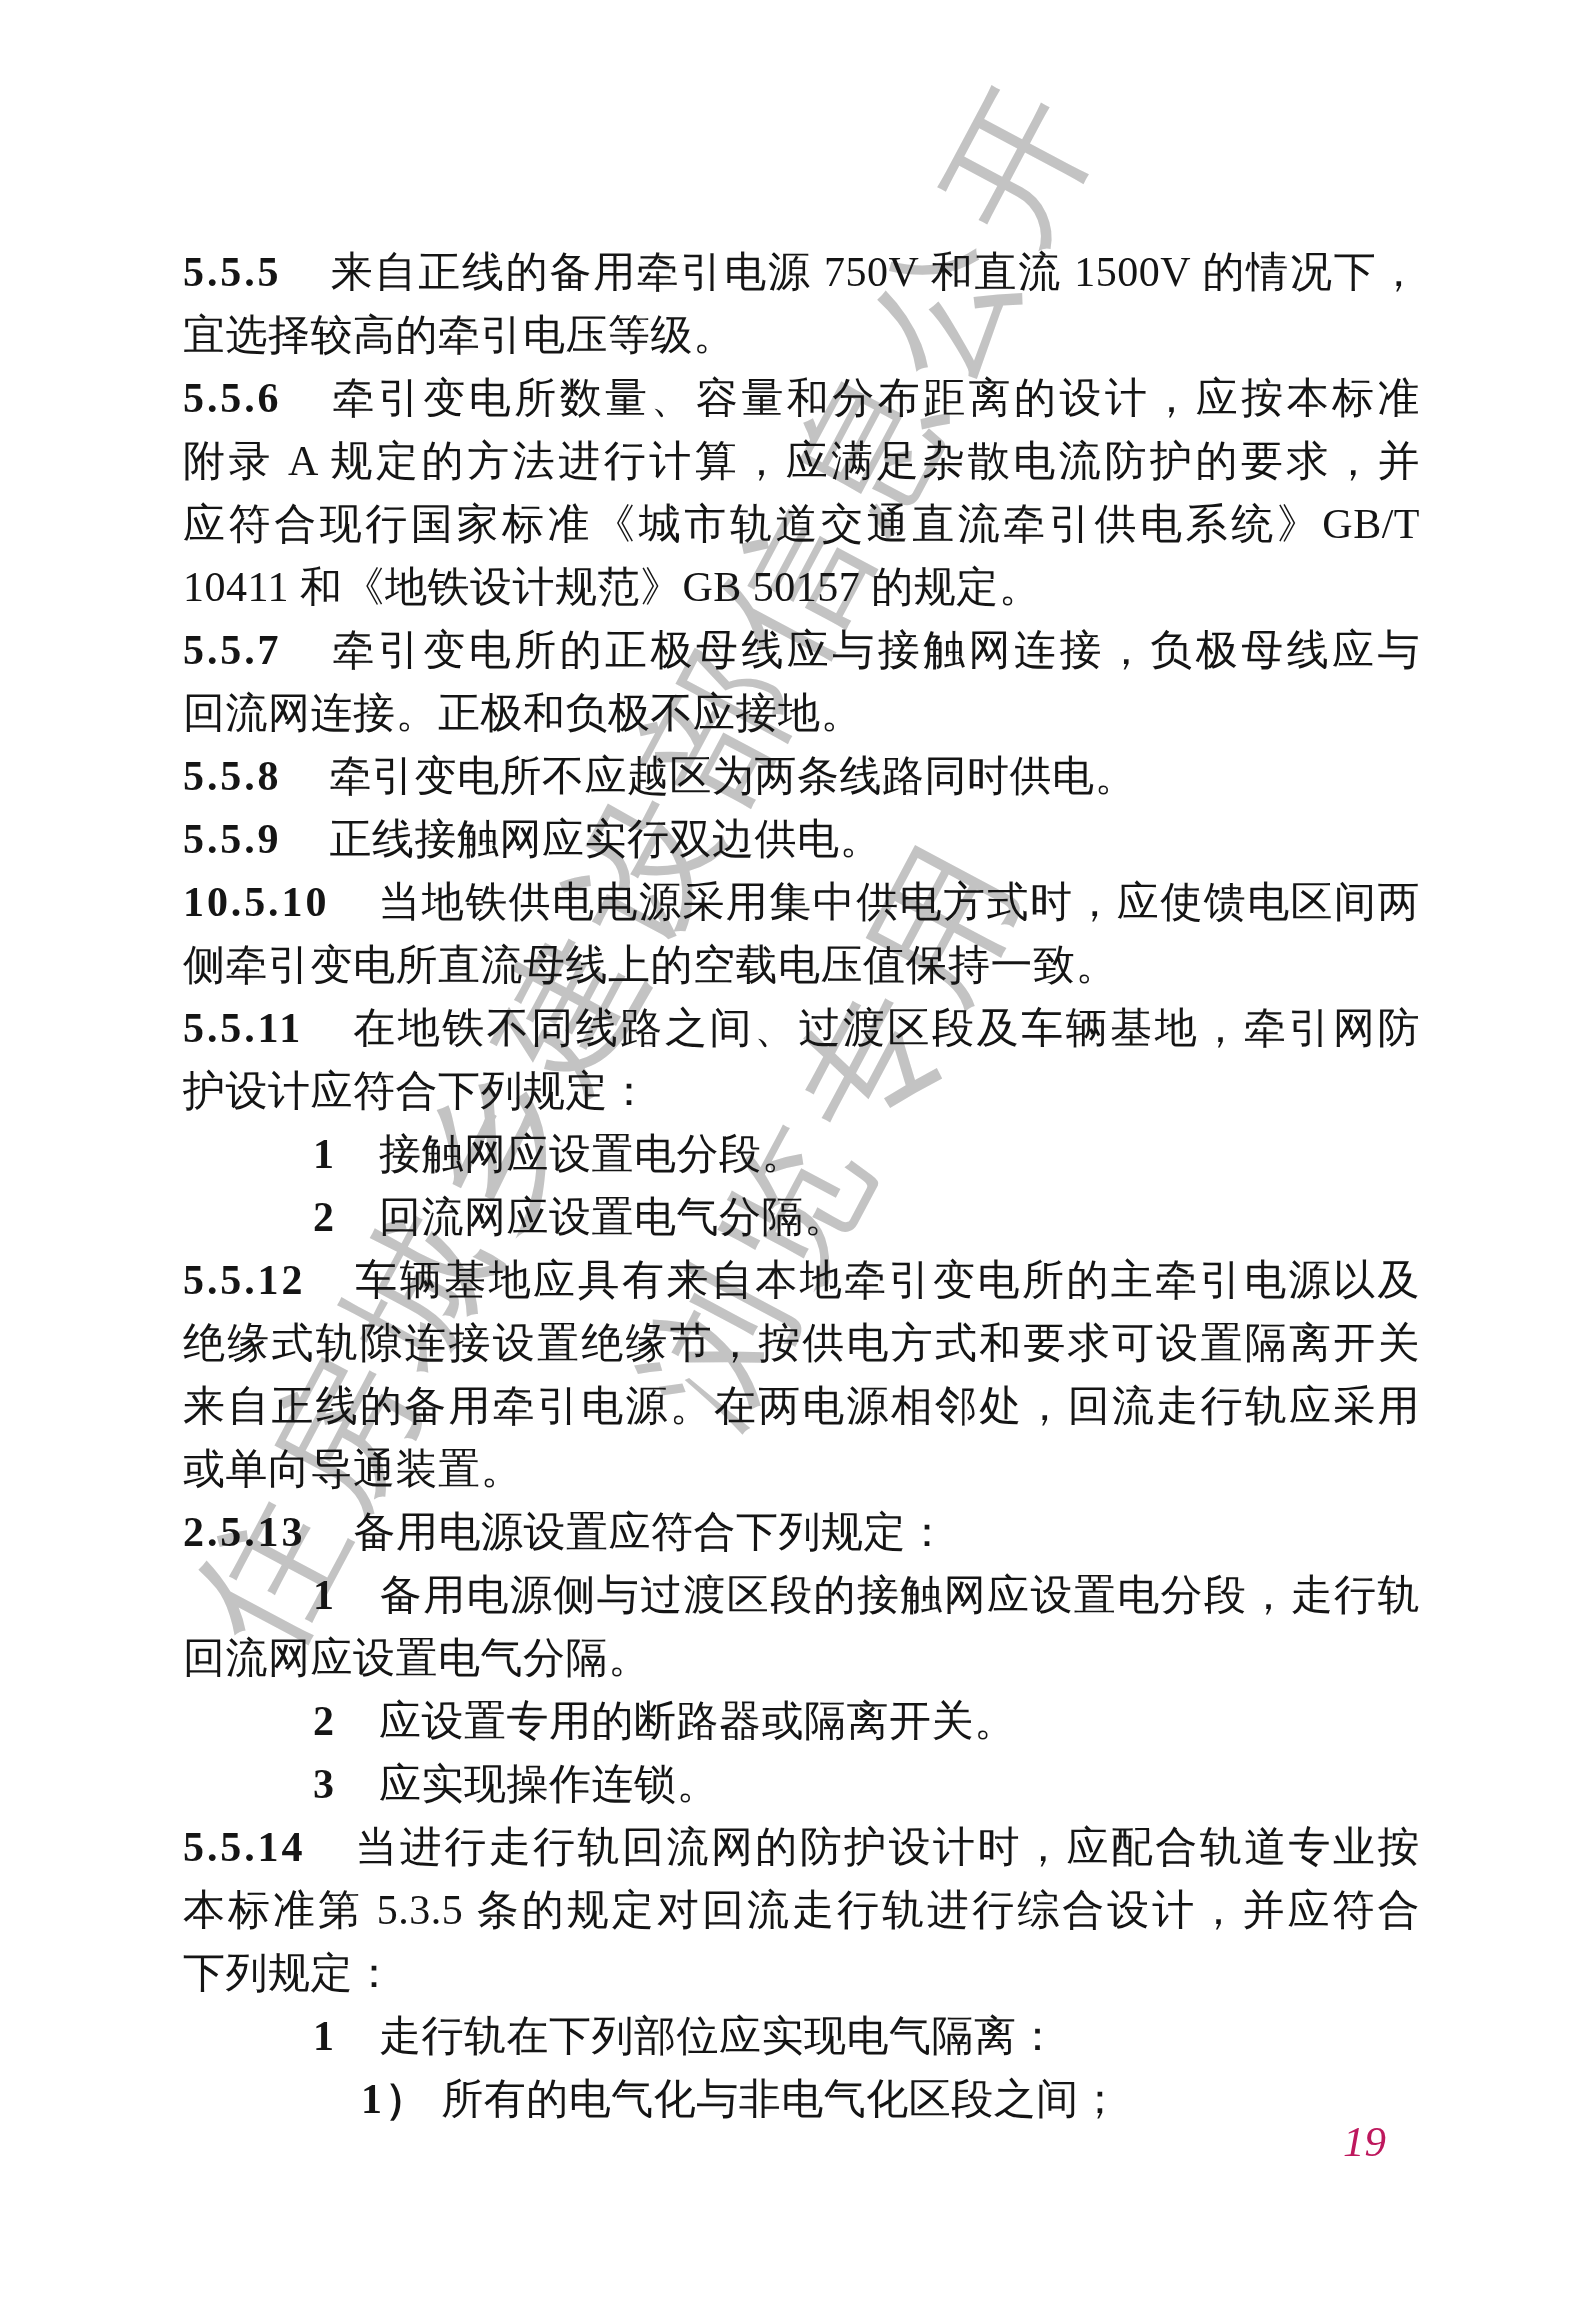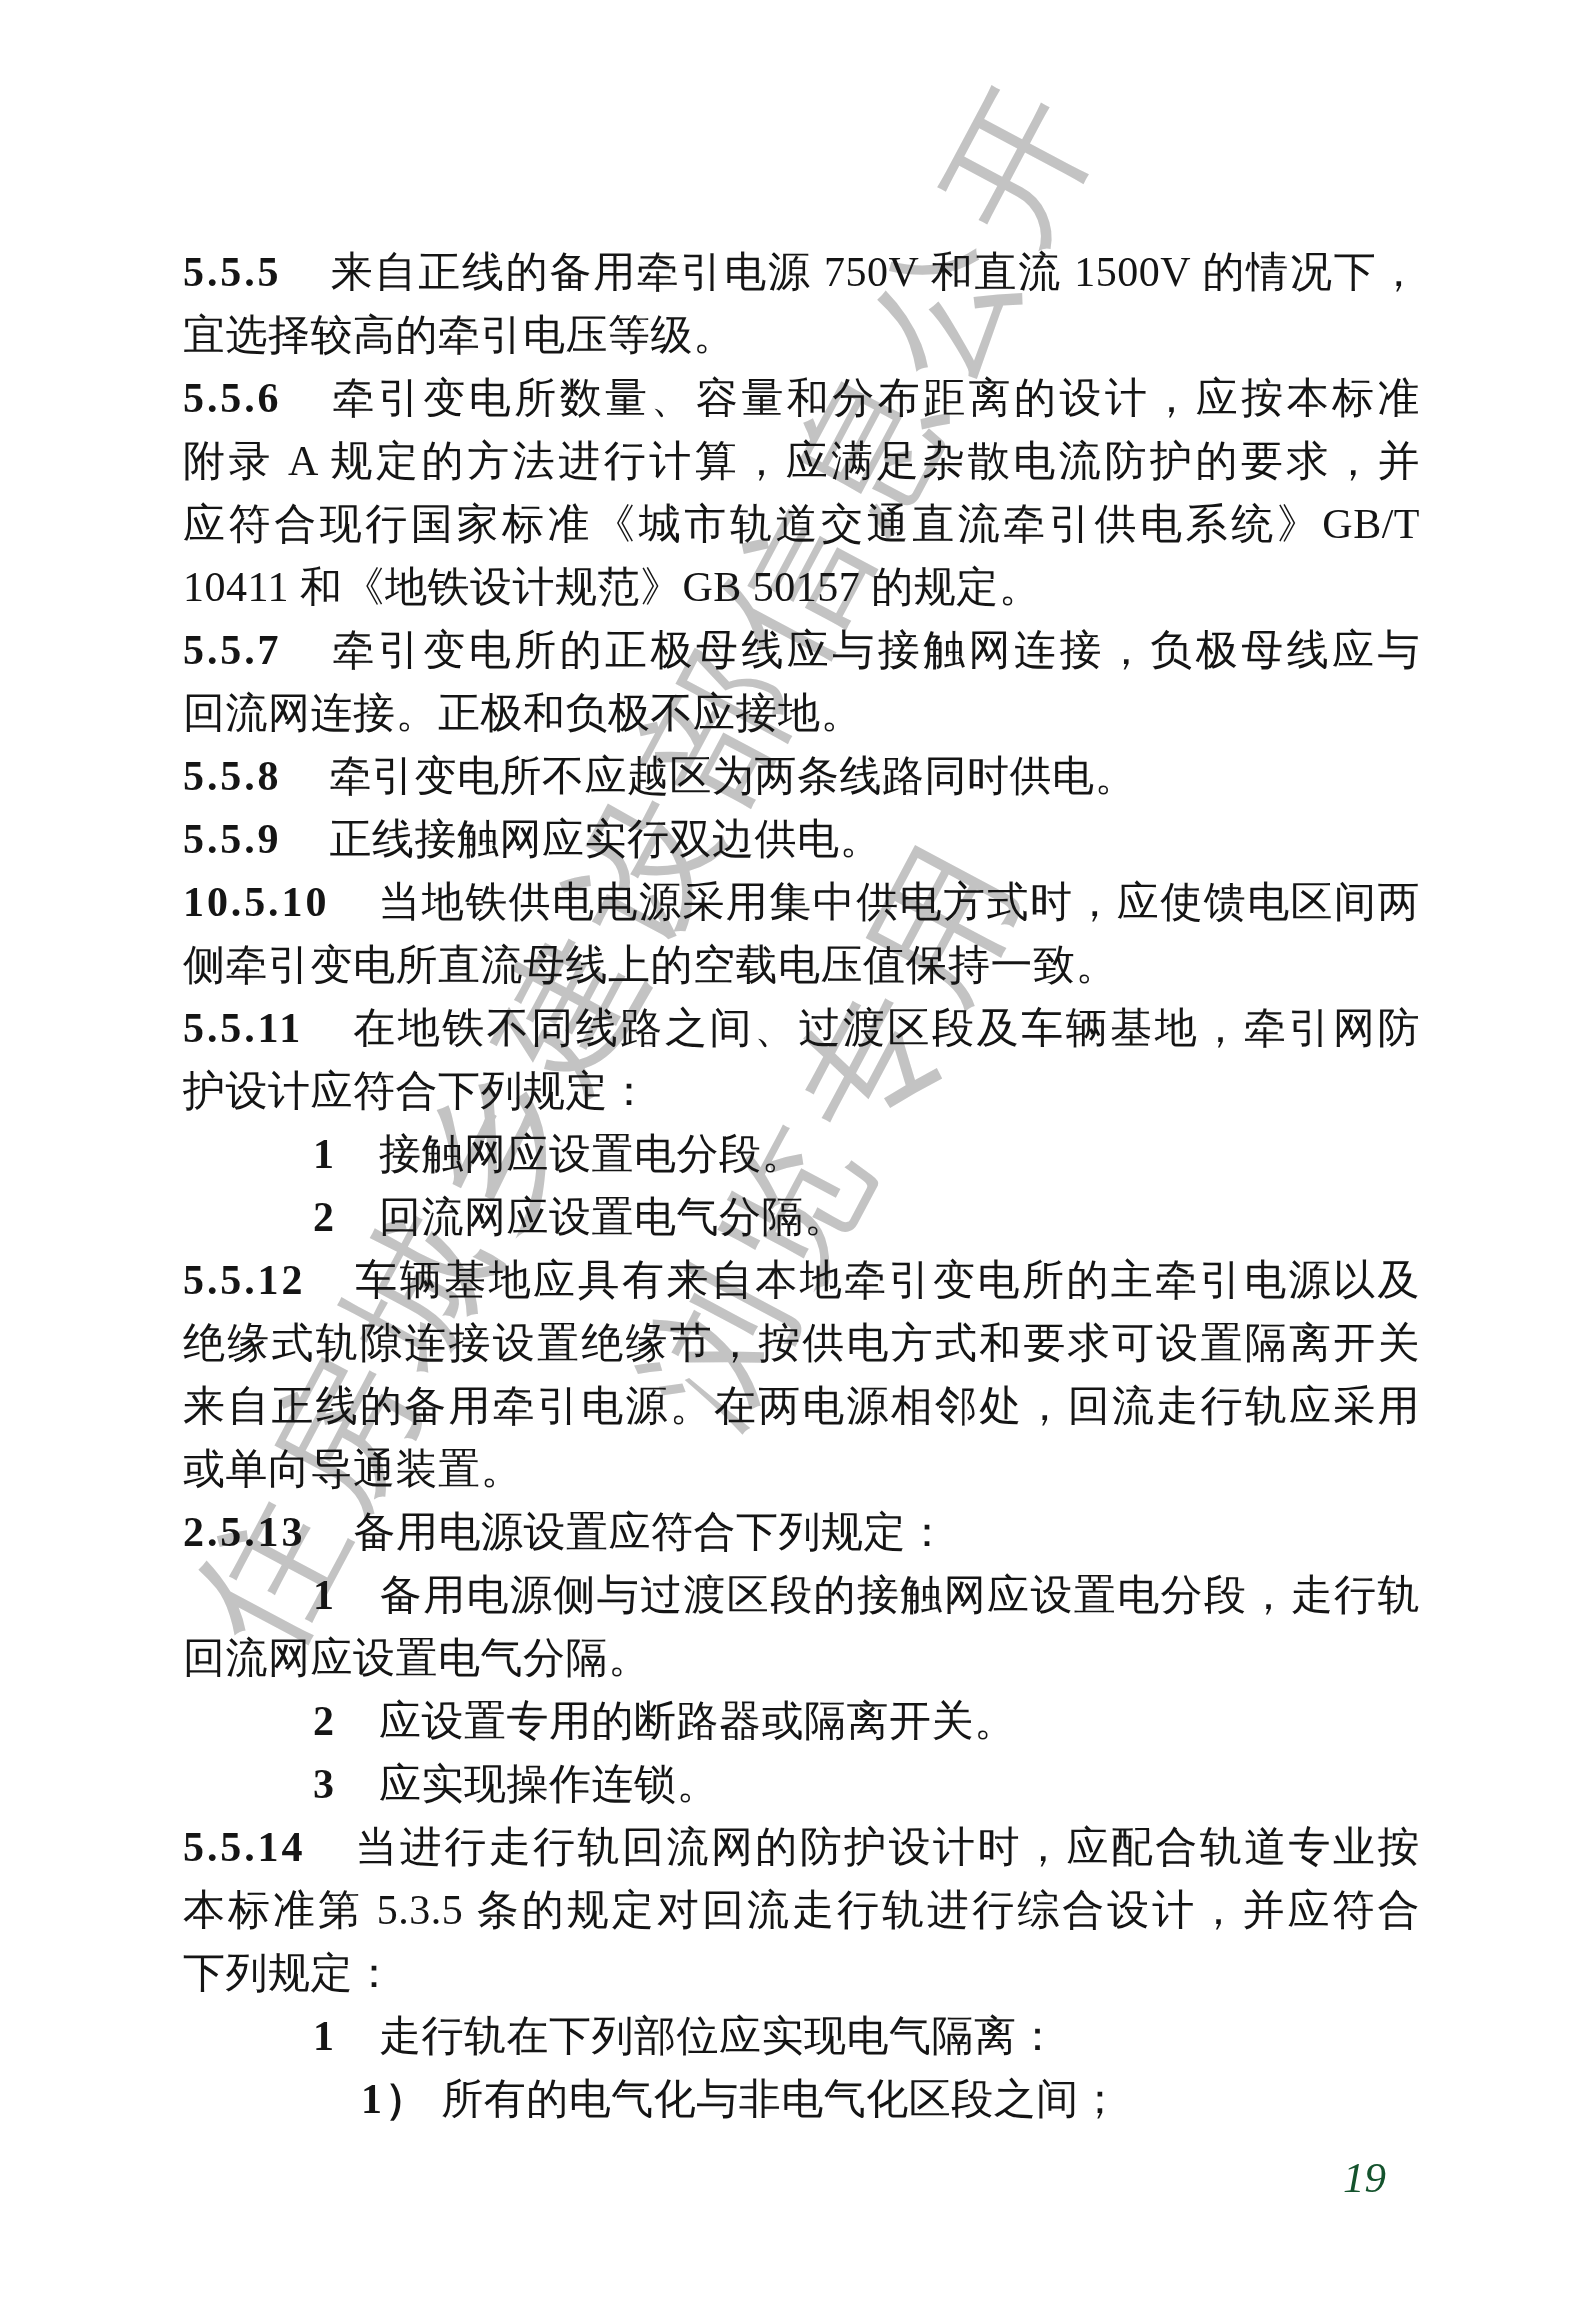--- a/index.html
+++ b/index.html
@@ -75,23 +75,22 @@
   .ln.sub  > .num { margin-right: 11.5px; }
   .ln.fill.item { padding-left: 130px; font-family: Liberation Serif, serif; }
   
   #page-number {
     position: absolute;
     z-index: 1;
     left: 1343px;
     top: 2117px;
     font-size: 43px;
     font-style: italic;
-    color: #14532d;
+    color: #be185d;
     font-family: "Liberation Serif", "DejaVu Serif", serif;
-    margin-top: 36px;
   }
 </style>
 </head>
 <body>
 
 <div id="page">
 
   <div class="wm" id="wm-line1">住房城乡建设部信息公开</div>
 
   <div class="wm" id="wm-line2">浏览专用</div>

